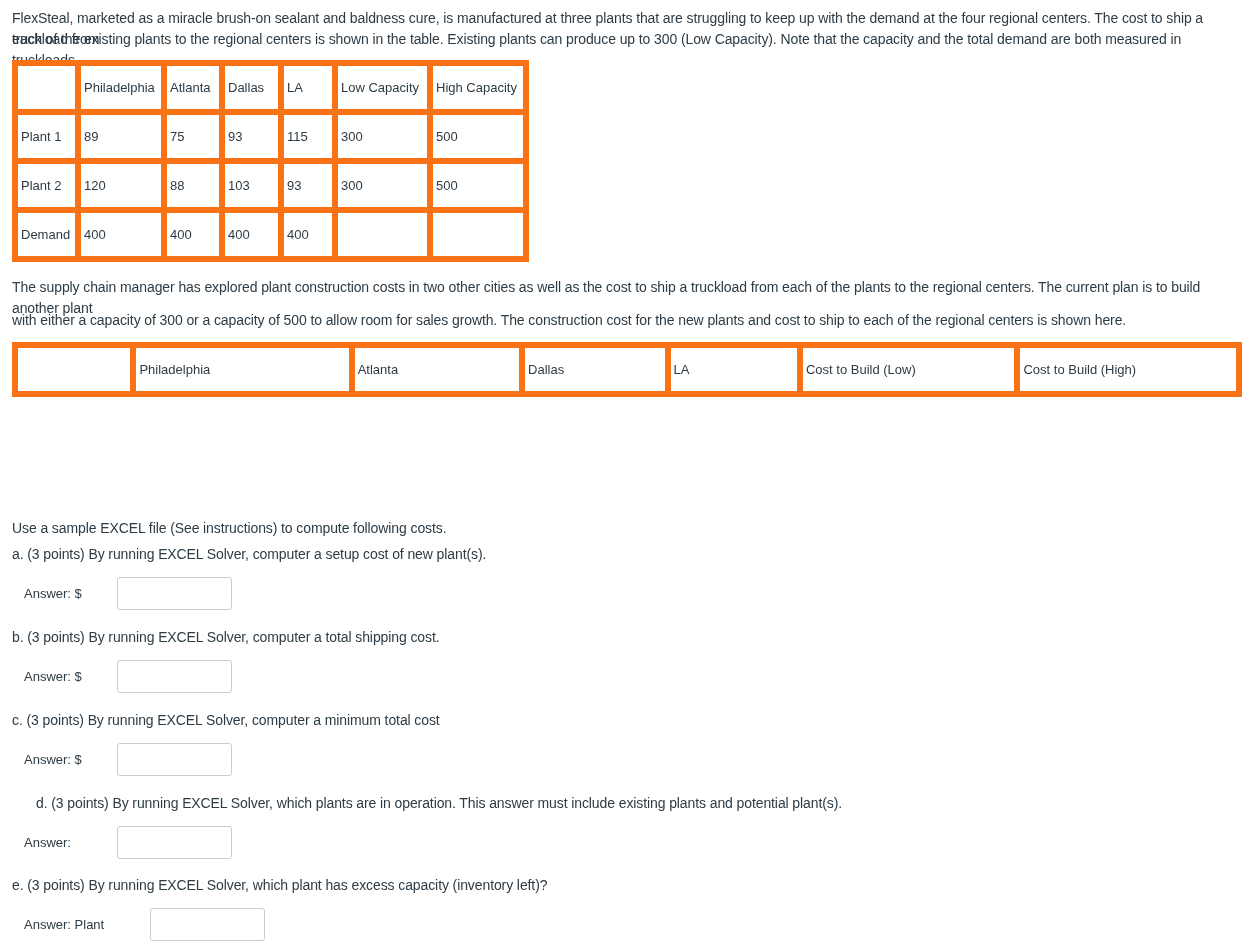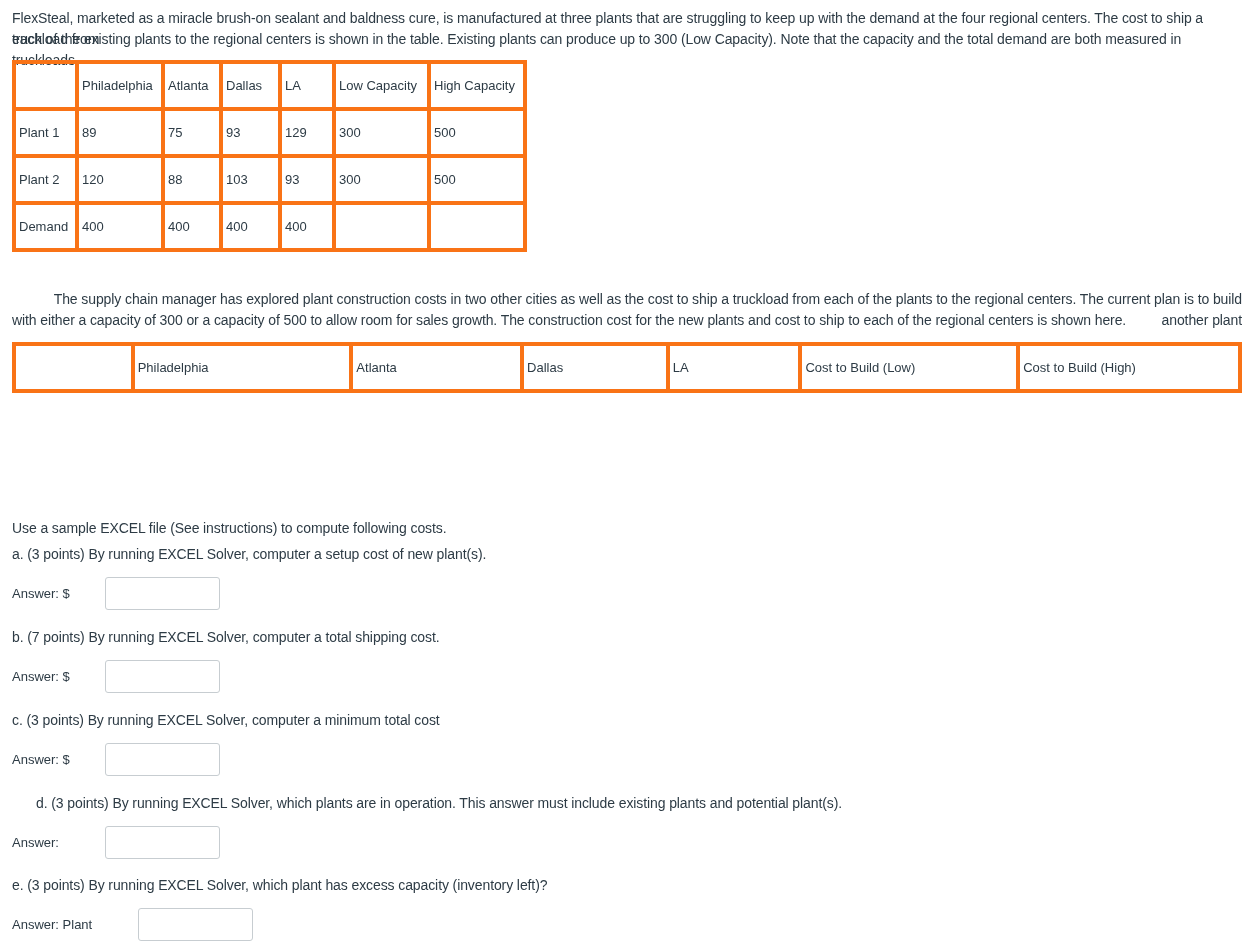--- a/index.html
+++ b/index.html
@@ -24,36 +24,36 @@
     color: #2d3b45;
     font-size: 14px;
     letter-spacing: -0.1px;
   }
   table.grid {
     position: absolute;
     border-collapse: collapse;
     table-layout: fixed;
   }
   table.grid td {
-    border: 4px solid #f97316;
+    border: 6px solid #f97316;
     padding: 0 3px;
     vertical-align: middle;
     font-size: 13px;
     color: #2d3b45;
     white-space: nowrap;
     overflow: hidden;
   }
   #t1 { left: 12px; top: 60px; }
   #t1 td { height: 43px; }
   #t2 { left: 12px; top: 342px; }
   #t2 td { height: 43px; }
 
   .answer-row {
     position: absolute;
-    left: 12px;
+    left: 24px;
     display: flex;
     align-items: center;
     height: 34px;
     gap: 35px;
   }
   .answer-label {
     font-size: 13px;
     color: #2d3b45;
     margin-right: 0px;
   }
@@ -94,21 +94,21 @@
     <td>Dallas</td>
     <td>LA</td>
     <td>Low Capacity</td>
     <td>High Capacity</td>
   </tr>
   <tr>
     <td>Plant 1</td>
     <td>89</td>
     <td>75</td>
     <td>93</td>
-    <td>129</td>
+    <td>115</td>
     <td>300</td>
     <td>500</td>
   </tr>
   <tr>
     <td>Plant 2</td>
     <td>120</td>
     <td>88</td>
     <td>103</td>
     <td>93</td>
     <td>300</td>
@@ -119,21 +119,21 @@
     <td>400</td>
     <td>400</td>
     <td>400</td>
     <td>400</td>
     <td></td>
     <td></td>
   </tr>
 </tbody>
   </table>
 
-<p class="para" style="top:289px;text-align:right;">The supply chain manager has explored plant construction costs in two other cities as well as the cost to ship a truckload from each of the plants to the regional centers. The current plan is to build another plant</p>
+<p class="para" style="top:277px;">The supply chain manager has explored plant construction costs in two other cities as well as the cost to ship a truckload from each of the plants to the regional centers. The current plan is to build another plant</p>
 <p class="para" style="top:310px;">with either a capacity of 300 or a capacity of 500 to allow room for sales growth. The construction cost for the new plants and cost to ship to each of the regional centers is shown here.</p>
 
 <table class="grid" id="t2">
   <colgroup>
     <col style="width:119px">
       <col style="width:219px">
       <col style="width:171px">
       <col style="width:146px">
       <col style="width:133px">
       <col style="width:218px">
@@ -153,21 +153,21 @@
   </table>
 
 <p class="para" style="top:518px;">Use a sample EXCEL file (See instructions) to compute following costs.</p>
 
 <p class="para" style="top:544px;">a. (3 points) By running EXCEL Solver, computer a setup cost of new plant(s).</p>
 <div class="answer-row" style="top:576px;">
   <span class="answer-label">Answer: $</span>
   <input type="text" class="answer-input" style="width: 115px;" value="">
 </div>
 
-<p class="para" style="top:627px;">b. (7 points) By running EXCEL Solver, computer a total shipping cost.</p>
+<p class="para" style="top:627px;">b. (3 points) By running EXCEL Solver, computer a total shipping cost.</p>
 <div class="answer-row" style="top:659px;">
   <span class="answer-label">Answer: $</span>
   <input type="text" class="answer-input" style="width: 115px;" value="">
 </div>
 
 <p class="para" style="top:710px;">c. (3 points) By running EXCEL Solver, computer a minimum total cost</p>
 <div class="answer-row" style="top:742px;">
   <span class="answer-label">Answer: $</span>
   <input type="text" class="answer-input" style="width: 115px;" value="">
 </div>

